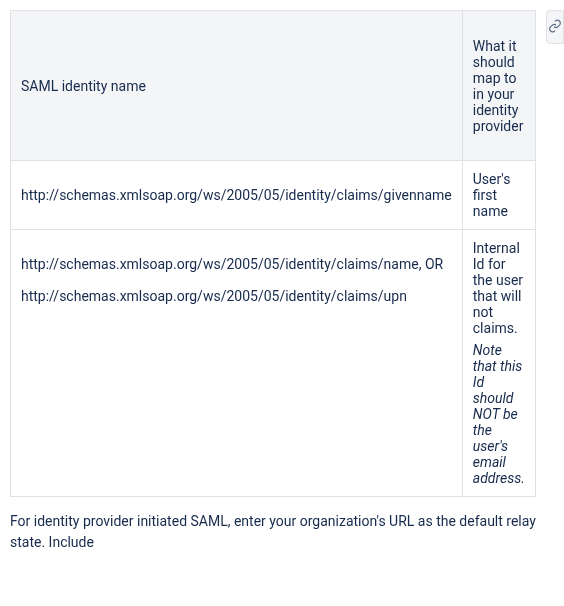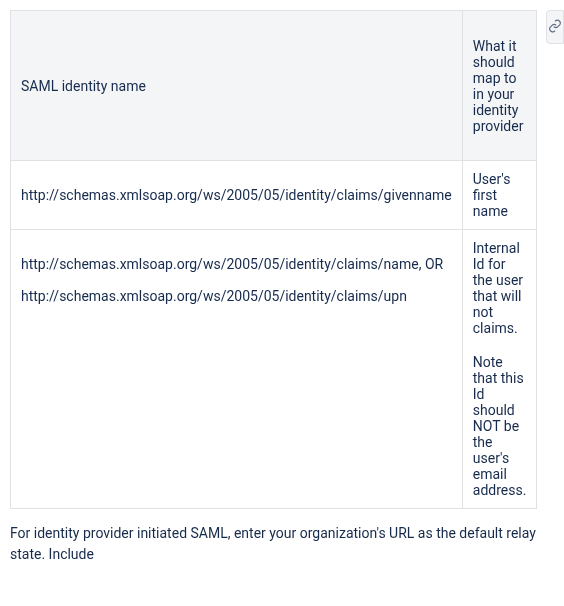--- a/index.html
+++ b/index.html
@@ -38,22 +38,23 @@
     thead th:last-child {
       width: 82px;
     }
     td p {
       margin: 16px 0 10px 0;
     }
     td p:last-child {
       margin-bottom: 0;
     }
     .note {
+      font-style: italic;
       display: block;
-      margin-top: 18px;
+      margin-top: 6px;
     }
     .footer-text {
       margin-top: 14px;
       font-size: 14px;
       line-height: 1.5;
       color: #172B4D;
     }
     .side-widget {
       position: absolute;
       top: 10px;

